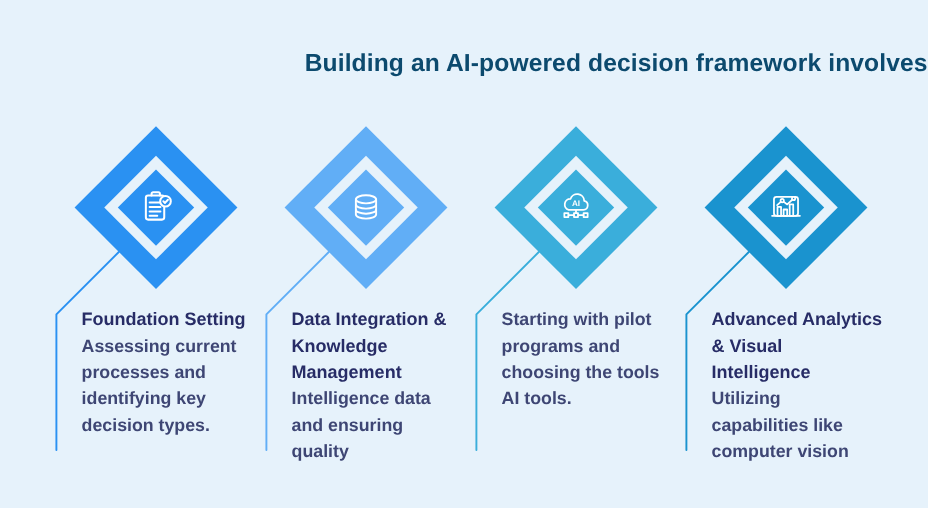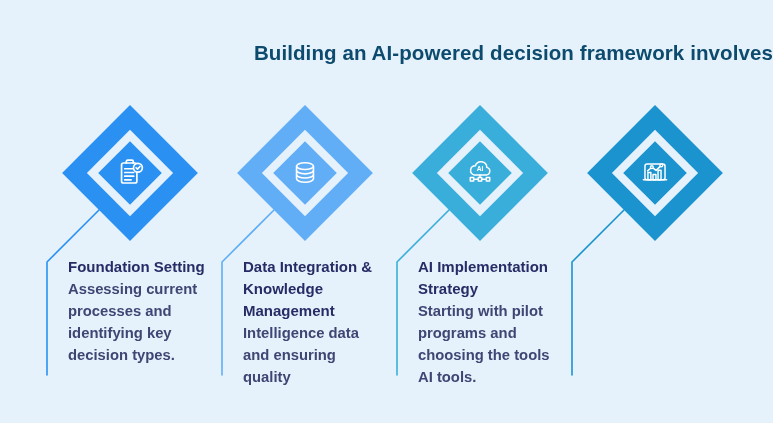--- a/index.html
+++ b/index.html
@@ -122,21 +122,20 @@
           <rect x="8.8" y="22.3" width="3.2" height="3.2"></rect>
           <rect x="16.4" y="22.3" width="3.2" height="3.2"></rect>
           <rect x="24" y="22.3" width="3.2" height="3.2"></rect>
           <line x1="12" y1="23.9" x2="16.4" y2="23.9"></line>
           <line x1="19.6" y1="23.9" x2="24" y2="23.9"></line>
         </g>
         <text x="18" y="16.4" font-size="6.4" font-weight="700" text-anchor="middle" fill="#fff" font-family="Liberation Sans, sans-serif">AI</text>
       </svg>
     </div>
     <div class="text">
-      <div class="step-title">AI Implementation Strategy</div>
       <div class="step-desc">Starting with pilot programs and choosing the tools AI tools.</div>
     </div>
   </div>
 
   <div class="col" style="left: 567px; --c: #1a93cf;">
     <svg class="connector" viewBox="0 0 176 423">
       <polyline points="5,375 5,262 57,210"></polyline>
     </svg>
     <div class="diamond">
       <div class="d outer"></div>
@@ -148,15 +147,19 @@
           <line x1="7" y1="24.5" x2="29" y2="24.5"></line>
           <rect x="11.3" y="17.5" width="2.8" height="7"></rect>
           <rect x="16.1" y="19.5" width="2.8" height="5"></rect>
           <rect x="20.9" y="15.5" width="2.8" height="9"></rect>
           <polyline points="11,16 15,12.5 19,15.5 24,10.8"></polyline>
           <circle class="fillc" cx="15" cy="12.5" r="1.3"></circle>
           <circle class="fillc" cx="24" cy="10.8" r="1.3"></circle>
         </g>
       </svg>
     </div>
+    <div class="text">
+      <div class="step-title">Advanced Analytics &amp; Visual Intelligence</div>
+      <div class="step-desc">Utilizing capabilities like computer vision</div>
+    </div>
   </div>
 
 </div>
 
 </body></html>

